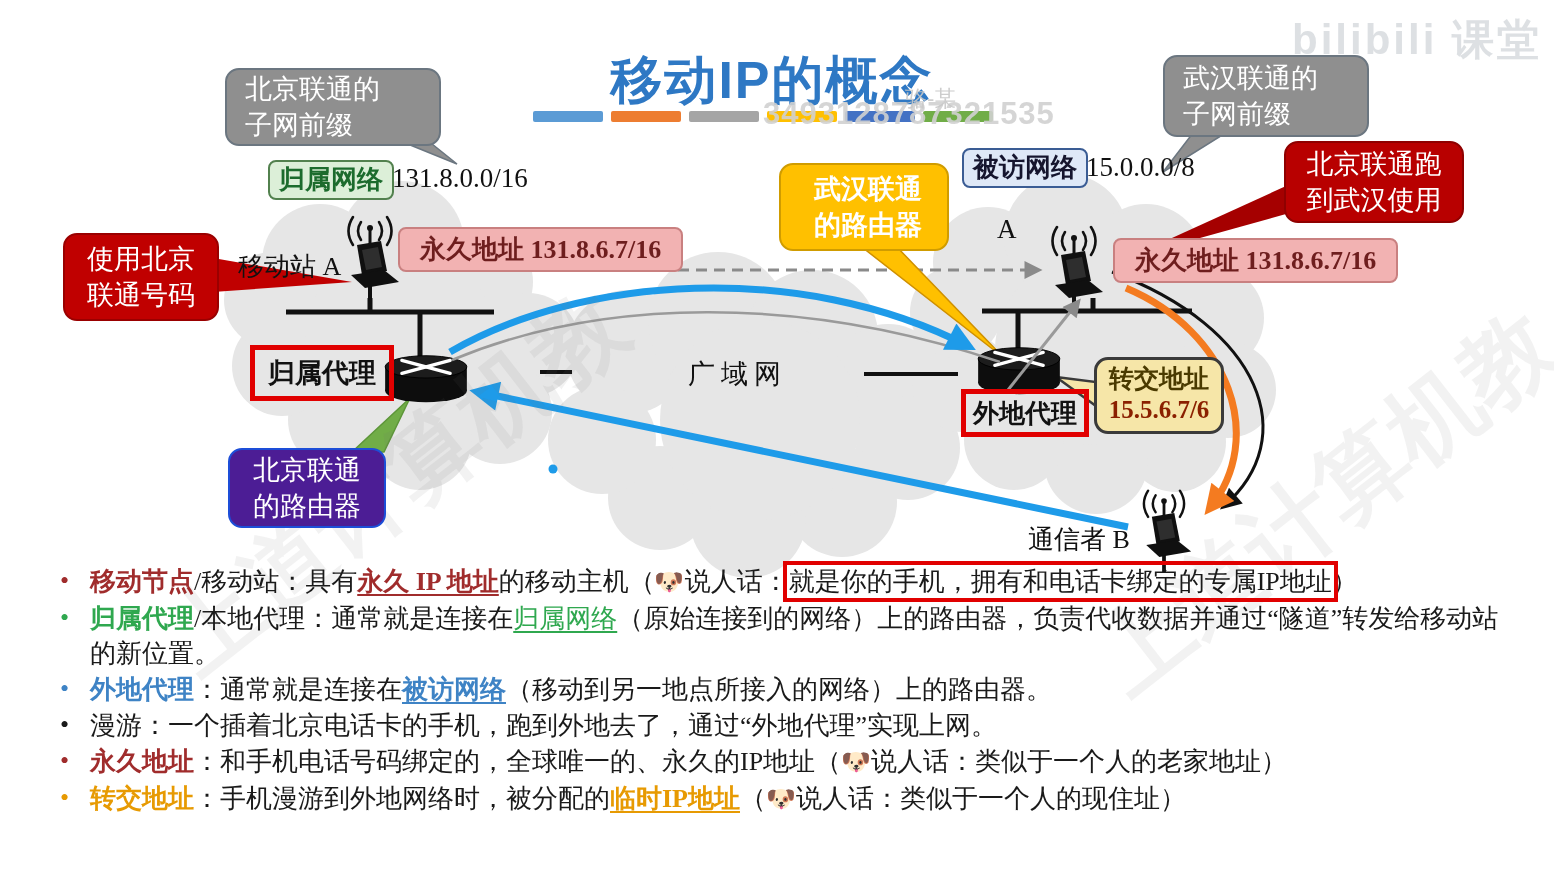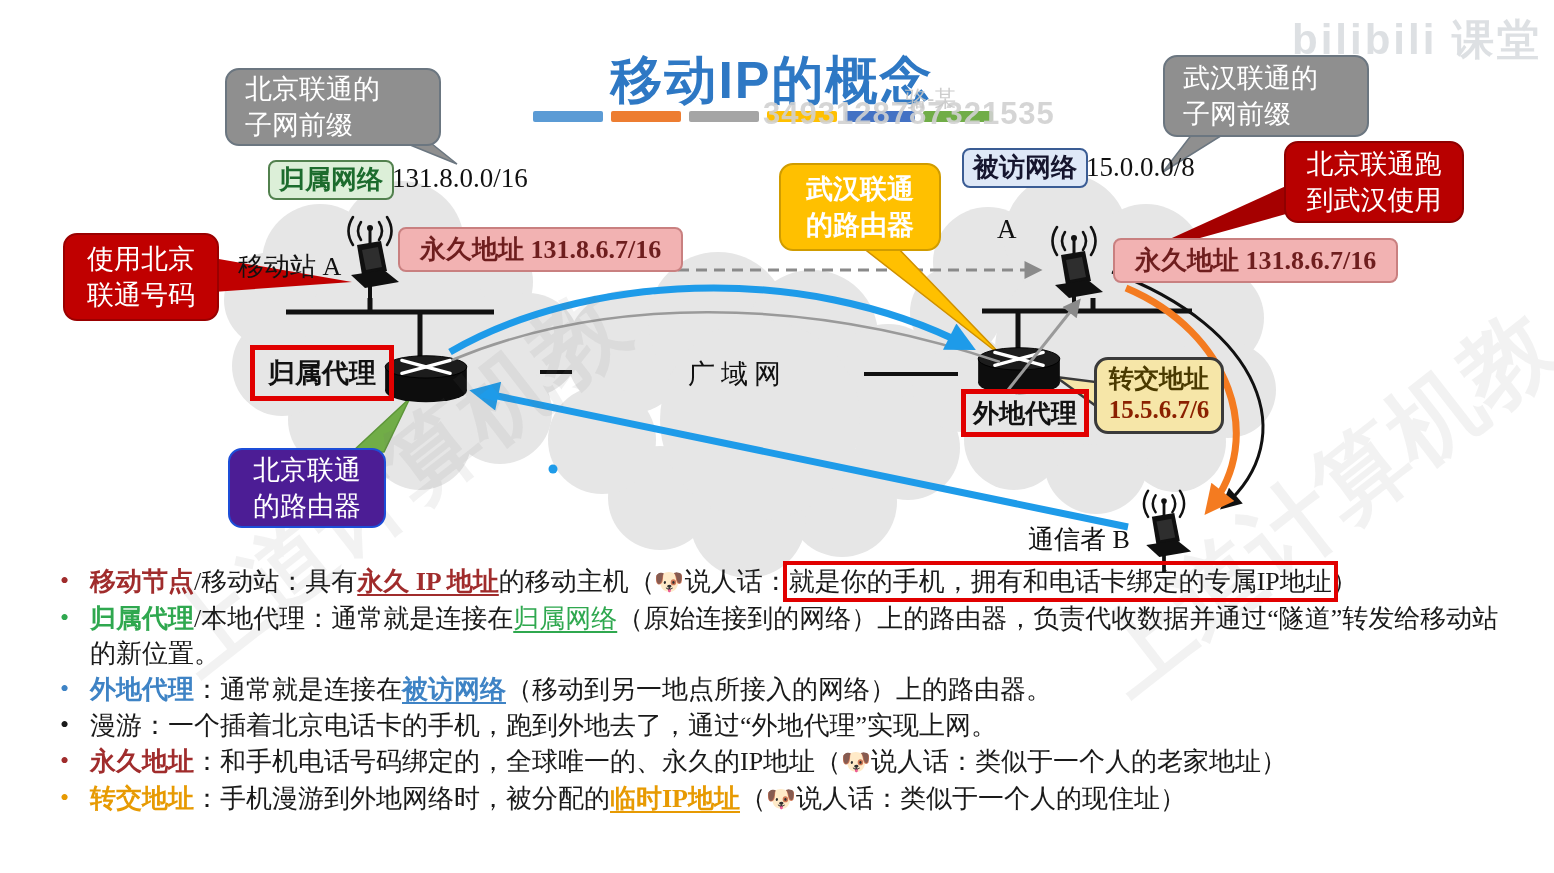--- a/index.html
+++ b/index.html
@@ -207,21 +207,21 @@
 
 <div class="abs red-frame" style="left:250px;top:345px;width:134px;height:46px;">归属代理</div>
 
 <div class="abs callout green" style="left:228px;top:448px;width:154px;height:76px;">
   <span>北京联通</span>
   <span>的路由器</span>
 </div>
 
 <div class="abs plain-label" style="left:688px;top:356px;font-size:27px;letter-spacing:6px;">广域网</div>
 
-<div class="abs callout yellow" style="left:779px;top:163px;width:158px;height:84px;">
+<div class="abs callout yellow" style="left:779px;top:163px;width:158px;height:84px;padding-left:8px;">
   <span>武汉联通</span>
   <span>的路由器</span>
 </div>
 
 <div class="abs net-box bluebox" style="left:962px;top:148px;">被访网络</div>
 <div class="abs addr-text" style="left:1086px;top:152px;">15.0.0.0/8</div>
 
 <div class="abs callout gray" style="left:1163px;top:55px;width:184px;height:78px;">
   <span>武汉联通的</span>
   <span>子网前缀</span>

